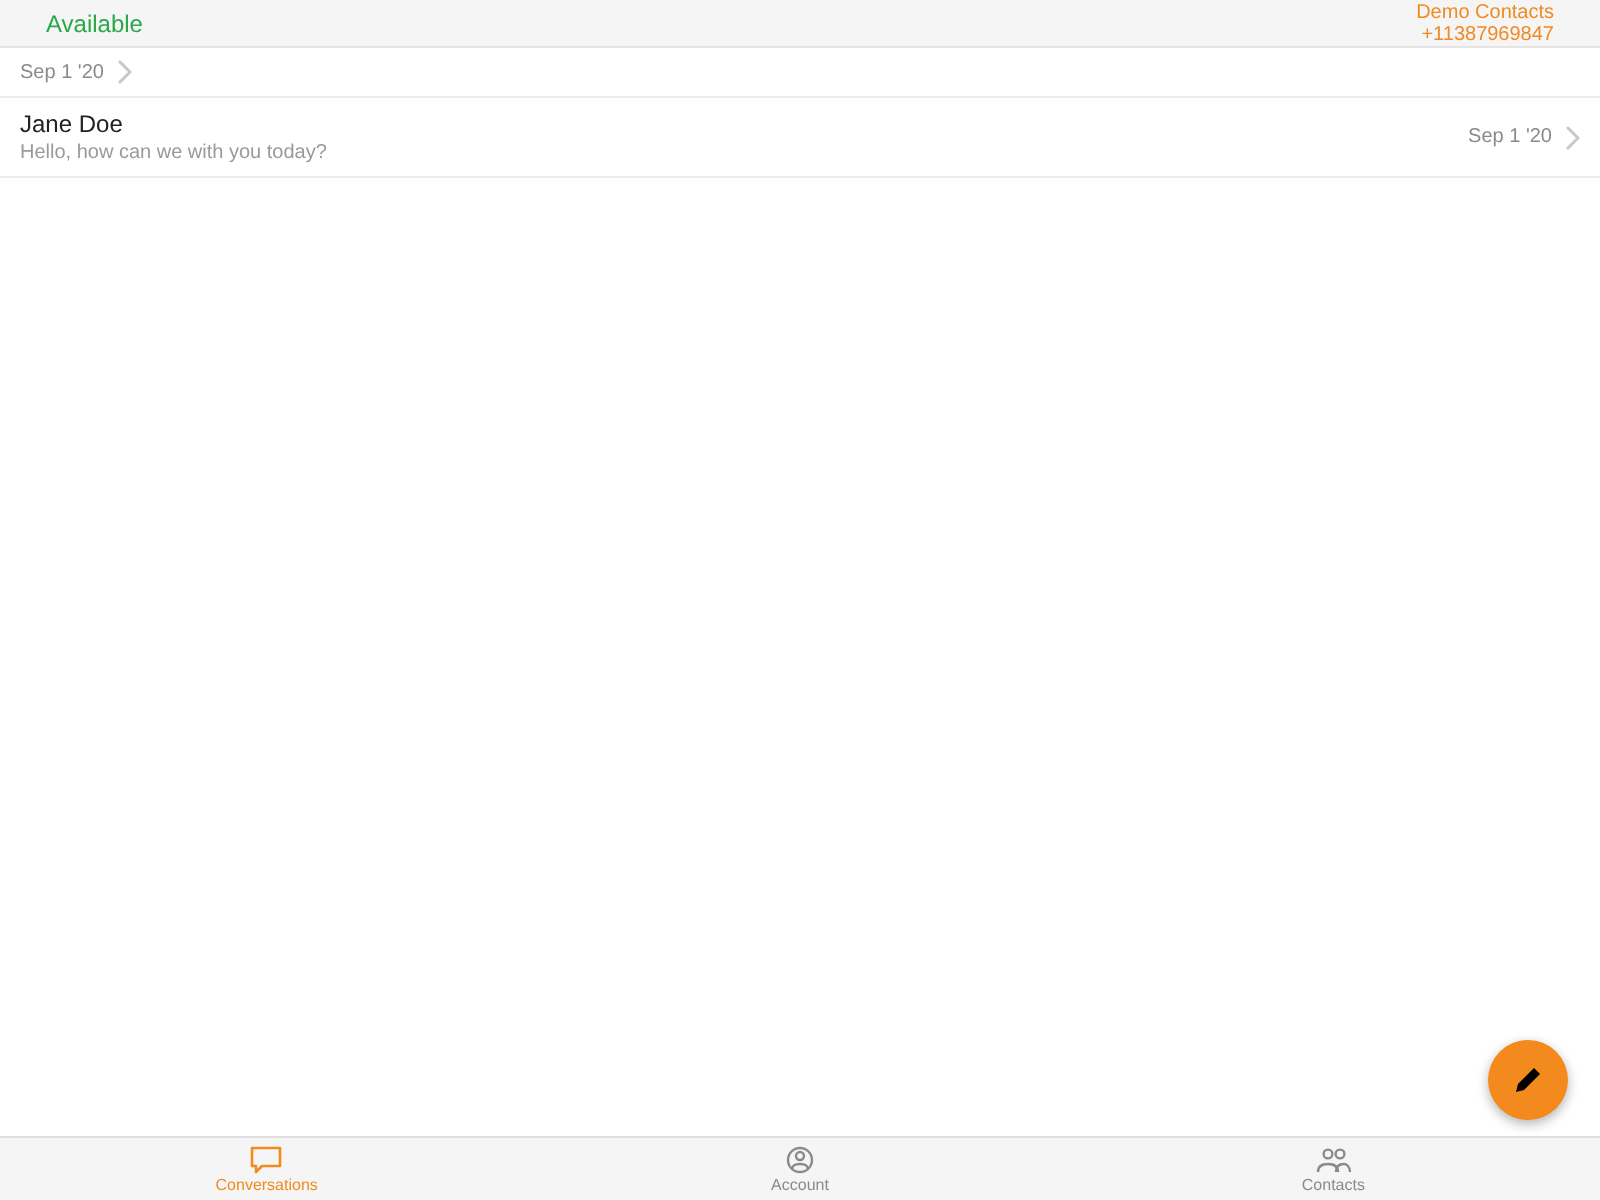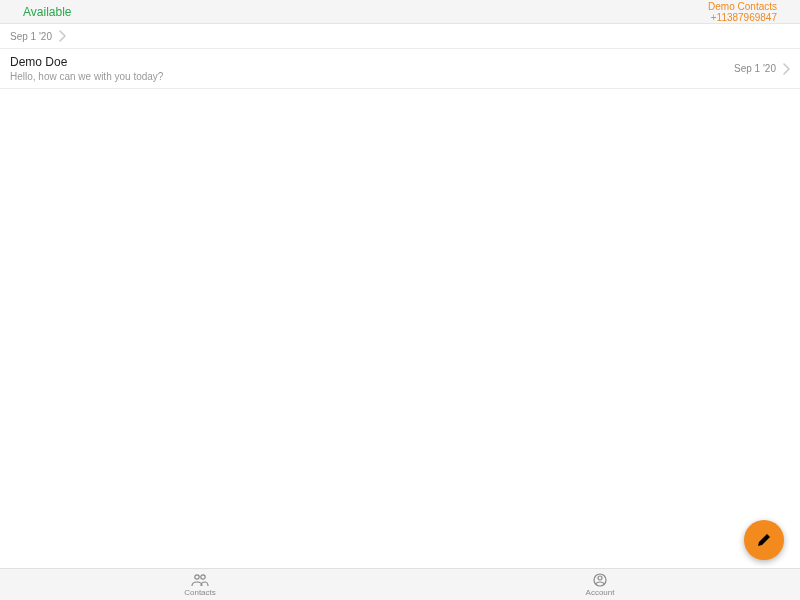--- a/index.html
+++ b/index.html
@@ -82,21 +82,21 @@
       <div class="convo-date">Sep 1 '20</div>
       <span class="chevron">
         <svg width="8" height="12" viewBox="0 0 8 12">
             <path d="M2 1 L7 6 L2 11" fill="none" stroke="currentColor" stroke-width="1.5" stroke-linecap="round" stroke-linejoin="round"></path>
           </svg>
       </span>
     </div>
   </div>
   <div class="convo-row">
     <div class="convo-main">
-      <div class="convo-name">Demo Doe</div>
+      <div class="convo-name">Jane Doe</div>
       <div class="convo-preview">Hello, how can we with you today?</div>
     </div>
     <div class="convo-right">
       <div class="convo-date">Sep 1 '20</div>
       <span class="chevron">
         <svg width="8" height="12" viewBox="0 0 8 12">
             <path d="M2 1 L7 6 L2 11" fill="none" stroke="currentColor" stroke-width="1.5" stroke-linecap="round" stroke-linejoin="round"></path>
           </svg>
       </span>
     </div>
@@ -105,34 +105,42 @@
 
 <div class="fab">
   <span>
     <svg width="18" height="18" viewBox="0 0 18 18">
         <path d="M3 15 L4 11 L12 3 L15 6 L7 14 L3 15 Z" fill="#000"></path>
       </svg>
   </span>
 </div>
 
 <div class="tab-bar">
+  <div class="tab active">
+    <span>
+      <svg width="16" height="14" viewBox="0 0 16 14">
+          <path d="M1 1 H15 V10 H6 L3 13 V10 H1 Z" fill="none" stroke="currentColor" stroke-width="1.3" stroke-linejoin="round"></path>
+        </svg>
+    </span>
+    <span class="tab-label">Conversations</span>
+  </div>
+  <div class="tab">
+    <span>
+      <svg width="14" height="14" viewBox="0 0 14 14">
+          <circle cx="7" cy="7" r="6" fill="none" stroke="currentColor" stroke-width="1.2"></circle>
+          <circle cx="7" cy="5" r="2" fill="none" stroke="currentColor" stroke-width="1.2"></circle>
+          <path d="M3 12 C3 9 5.5 9 7 9 C8.5 9 11 9 11 12" fill="none" stroke="currentColor" stroke-width="1.2"></path>
+        </svg>
+    </span>
+    <span class="tab-label">Account</span>
+  </div>
   <div class="tab">
     <span>
       <svg width="18" height="14" viewBox="0 0 18 14">
           <circle cx="6" cy="4" r="2.2" fill="none" stroke="currentColor" stroke-width="1.2"></circle>
           <circle cx="12" cy="4" r="2.2" fill="none" stroke="currentColor" stroke-width="1.2"></circle>
           <path d="M1 13 C1 9 5 9 6 9 C7 9 11 9 11 13" fill="none" stroke="currentColor" stroke-width="1.2"></path>
           <path d="M10 13 C10 9 13 9 14 9 C15 9 17 10 17 13" fill="none" stroke="currentColor" stroke-width="1.2"></path>
         </svg>
     </span>
     <span class="tab-label">Contacts</span>
   </div>
-  <div class="tab">
-    <span>
-      <svg width="14" height="14" viewBox="0 0 14 14">
-          <circle cx="7" cy="7" r="6" fill="none" stroke="currentColor" stroke-width="1.2"></circle>
-          <circle cx="7" cy="5" r="2" fill="none" stroke="currentColor" stroke-width="1.2"></circle>
-          <path d="M3 12 C3 9 5.5 9 7 9 C8.5 9 11 9 11 12" fill="none" stroke="currentColor" stroke-width="1.2"></path>
-        </svg>
-    </span>
-    <span class="tab-label">Account</span>
-  </div>
 </div>
 
 </body></html>

